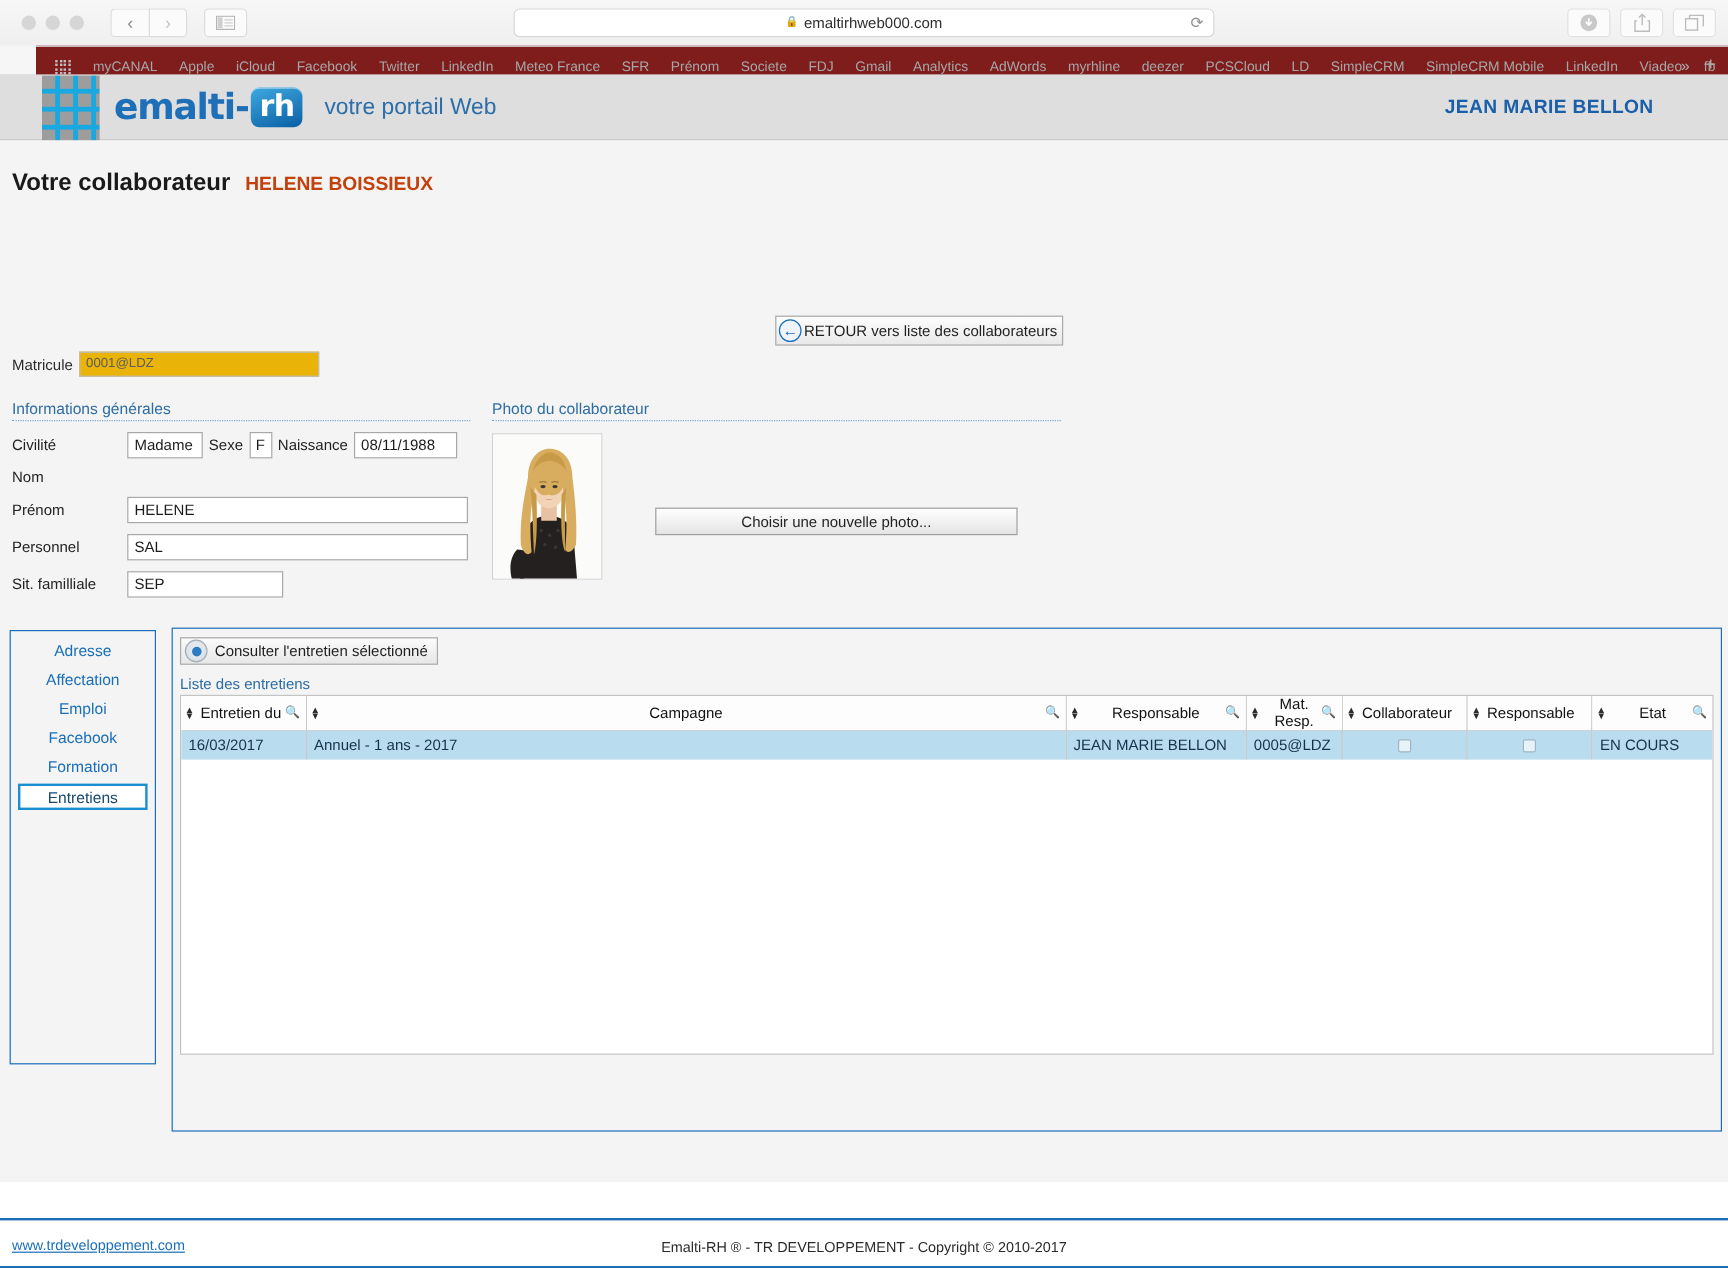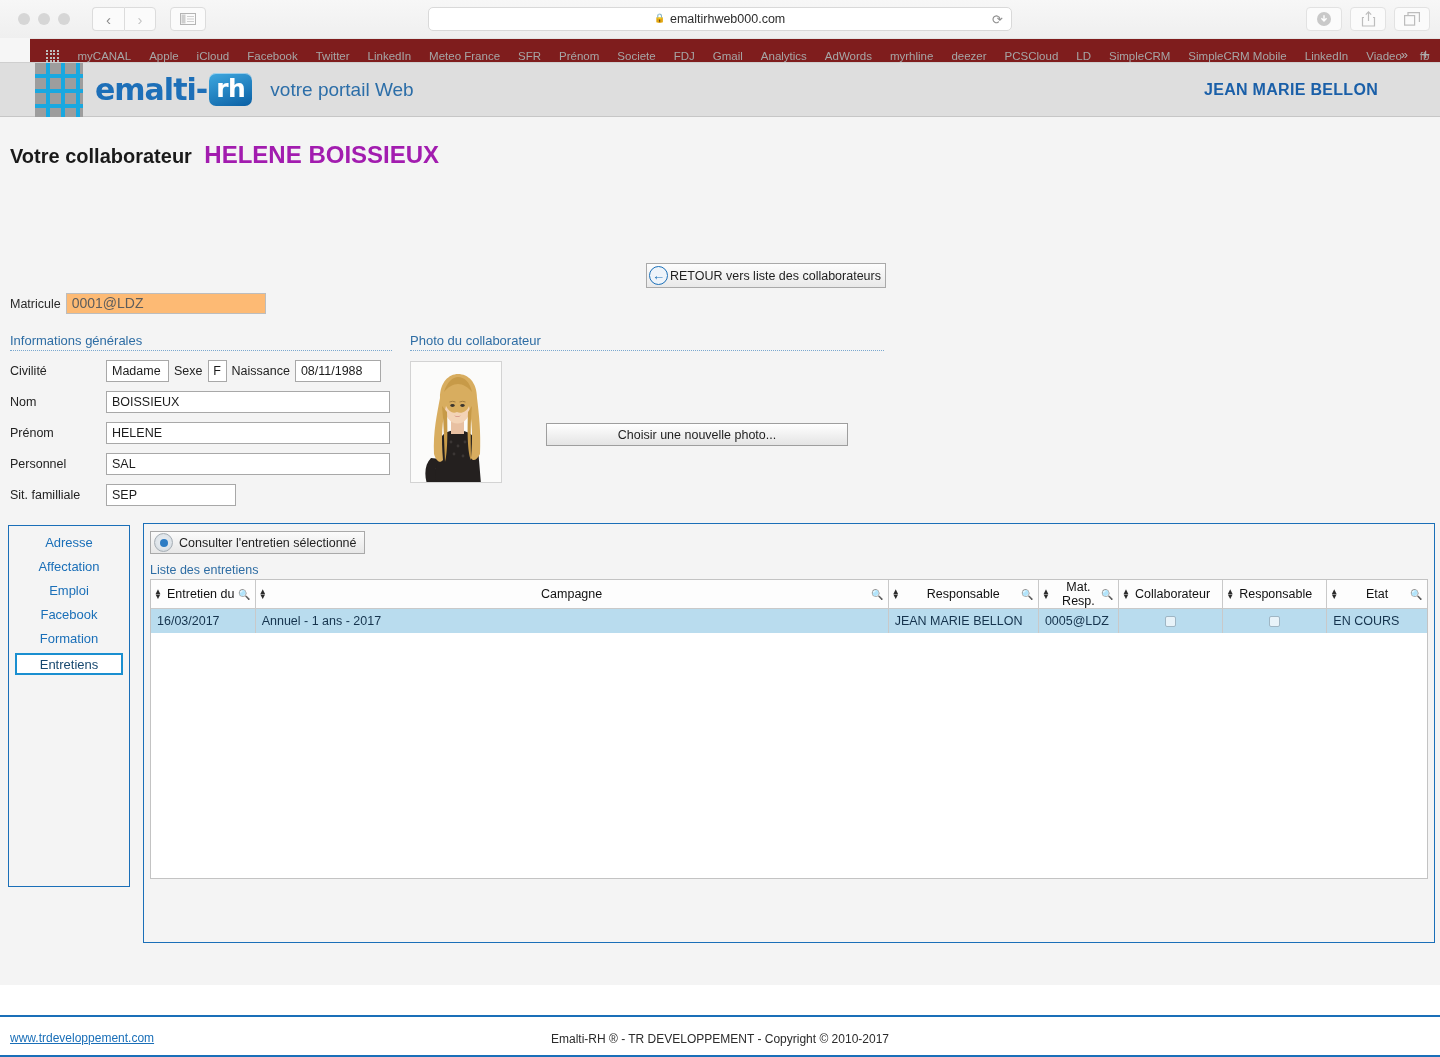--- a/index.html
+++ b/index.html
@@ -127,21 +127,21 @@
   }
 
   
   .page { position:relative; background:#f4f4f4; height:868px; }
   .title-row { position:absolute; left:10px; top:24px; }
   .title-main {
     font-size:20px; font-weight:bold; color:#1a1a1a;
     display:inline;
   }
   .title-name {
-    font-size:24px; font-weight:bold; color:#a21caf;
+    font-size:16px; font-weight:bold; color:#c2410c;
     margin-left:8px; display:inline;
   }
   .retour-btn {
     position:absolute; left:646px; top:146px;
     height:25px;
     border:1px solid #a9a9a9;
     background:linear-gradient(#fdfdfd,#e9e9e9);
     display:flex; align-items:center;
     padding:0 4px 0 2px;
     font-size:12.5px; color:#1f1f1f;
@@ -155,23 +155,23 @@
     background:#eef4fa;
   }
 
   .matricule-row {
     position:absolute; left:10px; top:176px;
     display:flex; align-items:center;
   }
   .matricule-label { font-size:12.5px; color:#2a2a2a; margin-right:5px; }
   .matricule-input {
     width:200px; height:21px;
-    background:#fdba74;
+    background:#eab308;
     border:1px solid #bdbdbd;
-    font-size:14px; color:#5d5d5d;
+    font-size:11px; color:#5d5d5d;
     padding:0 5px; line-height:19px;
     font-family:"Liberation Sans", sans-serif;
   }
 
   .section {
     position:absolute;
   }
   .section-title {
     font-size:13px; color:#2e6da4;
     padding-bottom:2px;
@@ -474,21 +474,20 @@
       <span class="form-label">Civilité</span>
       <div class="tin w-civ">Madame</div>
       <span class="inline-lbl">Sexe</span>
       <div class="tin w-sex">F</div>
       <span class="inline-lbl">Naissance</span>
       <div class="tin w-nai">08/11/1988</div>
     </div>
 
     <div class="form-row">
       <span class="form-label">Nom</span>
-      <div class="tin w-full">BOISSIEUX</div>
     </div>
 
     <div class="form-row">
       <span class="form-label">Prénom</span>
       <div class="tin w-full">HELENE</div>
     </div>
 
     <div class="form-row">
       <span class="form-label">Personnel</span>
       <div class="tin w-full">SAL</div>

